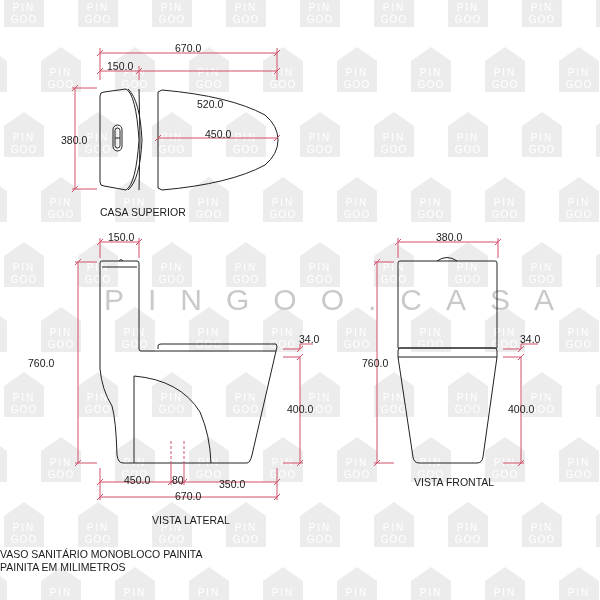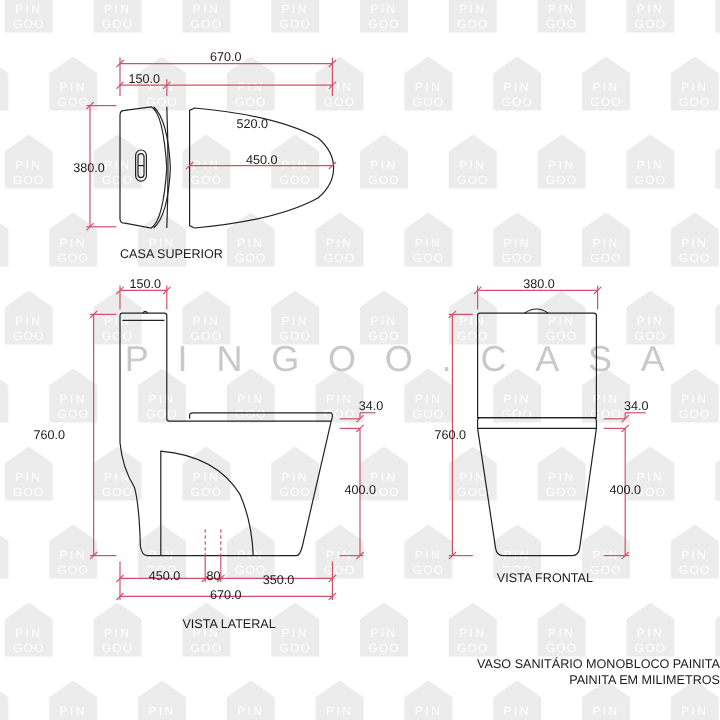--- a/index.html
+++ b/index.html
@@ -1,21 +1,21 @@
 <!DOCTYPE html>
 <html><head>
 <meta charset="utf-8">
 <style>
   html, body { margin: 0; padding: 0; background: #ffffff; }
   body { width: 600px; height: 600px; overflow: hidden; position: relative; font-family: "Liberation Sans", sans-serif; }
   #canvas { position: absolute; left: 0; top: 0; width: 600px; height: 600px; }
   .wm-layer { position: absolute; left: 0; top: 0; width: 600px; height: 600px; pointer-events: none; }
   .lbl { position: absolute; font-family: "Liberation Sans", sans-serif; color: #1a1a1a; white-space: nowrap; }
   .dim { position: absolute; font-family: "Liberation Sans", sans-serif; color: #1a1a1a; font-size: 10.5px; white-space: nowrap; }
-  .title { position: absolute; left: 0; width: 600px; text-align: right; font-size: 10.5px; color: #1a1a1a; }
+  .title { position: absolute; left: 0; width: 600px; text-align: left; font-size: 10.5px; color: #1a1a1a; }
   .brand { position: absolute; font-size: 30px; letter-spacing: 24px; color: #c9c9c9; font-family: "Liberation Sans", sans-serif; }
 </style>
 </head>
 <body>
 
 <svg class="wm-layer" viewBox="0 0 600 600" xmlns="http://www.w3.org/2000/svg">
   <defs>
     <g id="tile">
       <path d="M0,14 L20,0 L40,14 L40,45 L0,45 Z" fill="#ececec"></path>
       <text x="20" y="29" font-family="Liberation Sans, sans-serif" font-size="10" fill="#ffffff" text-anchor="middle" letter-spacing="2">PIN</text>

